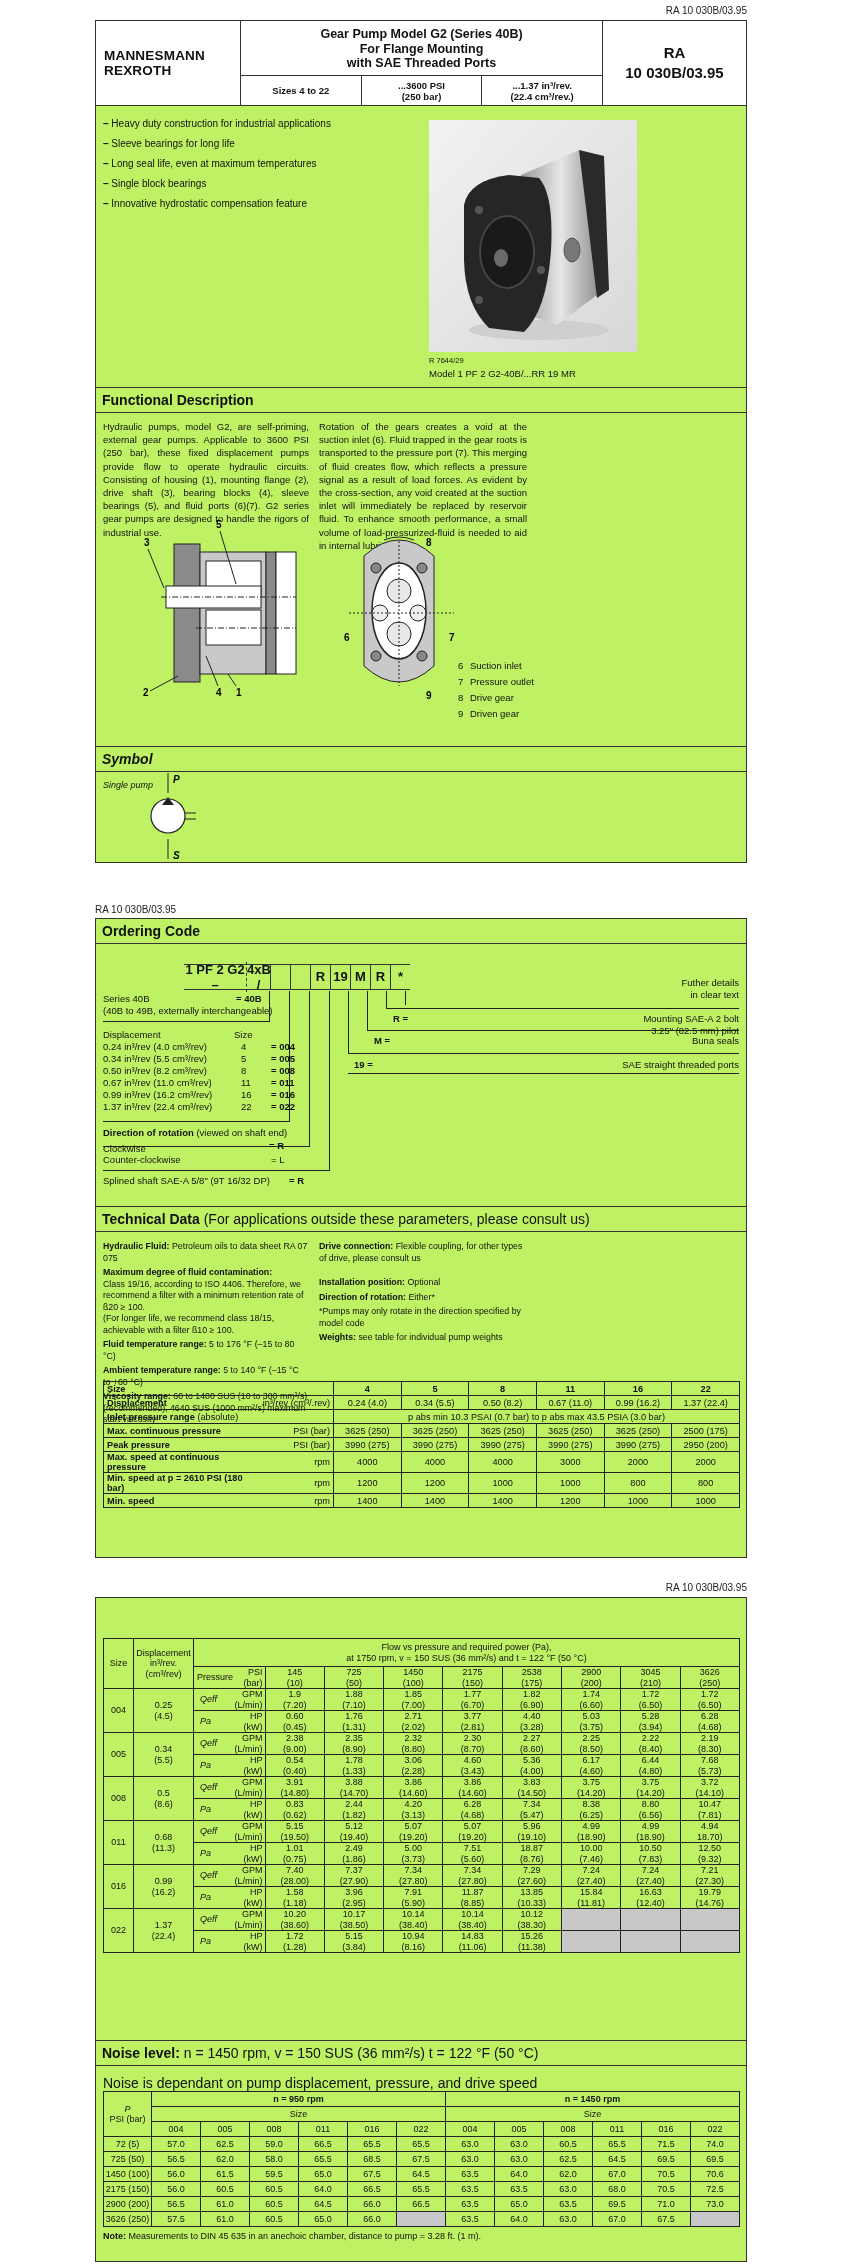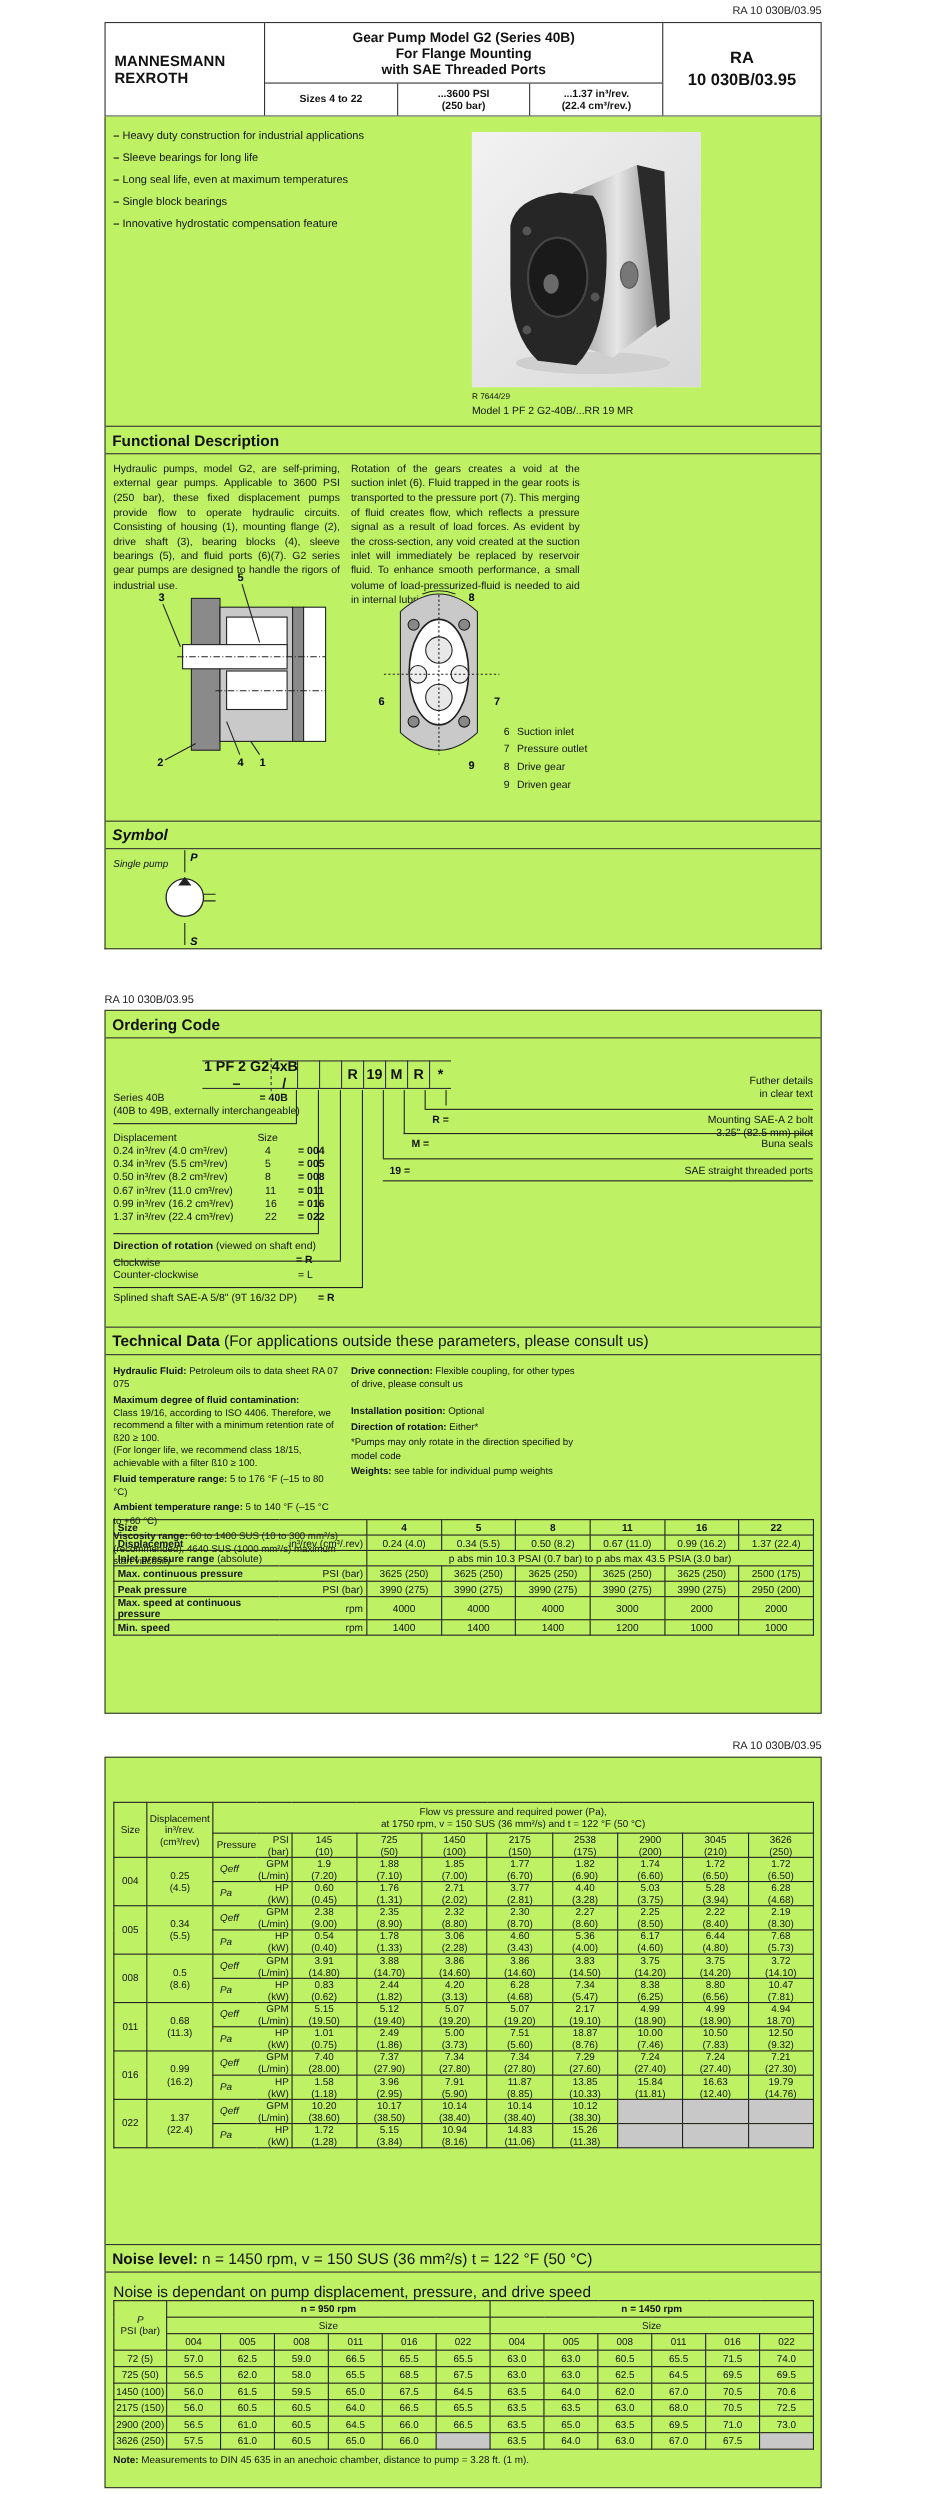--- a/index.html
+++ b/index.html
@@ -347,20 +347,30 @@
         <td class="l" style="border-right:none;">Max. speed at continuous pressure</td>
         <td class="u">rpm</td>
         <td>4000</td>
         <td>4000</td>
         <td>4000</td>
         <td>3000</td>
         <td>2000</td>
         <td>2000</td>
       </tr>
       <tr>
+        <td class="l" style="border-right:none;">Min. speed at p = 2610 PSI (180 bar)</td>
+        <td class="u">rpm</td>
+        <td>1200</td>
+        <td>1200</td>
+        <td>1000</td>
+        <td>1000</td>
+        <td>800</td>
+        <td>800</td>
+      </tr>
+      <tr>
         <td class="l" style="border-right:none;">Min. speed</td>
         <td class="u">rpm</td>
         <td>1400</td>
         <td>1400</td>
         <td>1400</td>
         <td>1200</td>
         <td>1000</td>
         <td>1000</td>
       </tr>
     </tbody>
@@ -693,21 +703,21 @@
           </td>
           <td>
             <div>5.07</div>
             <div>(19.20)</div>
           </td>
           <td>
             <div>5.07</div>
             <div>(19.20)</div>
           </td>
           <td>
-            <div>2.17</div>
+            <div>5.96</div>
             <div>(19.10)</div>
           </td>
           <td>
             <div>4.99</div>
             <div>(18.90)</div>
           </td>
           <td>
             <div>4.99</div>
             <div>(18.90)</div>
           </td>

